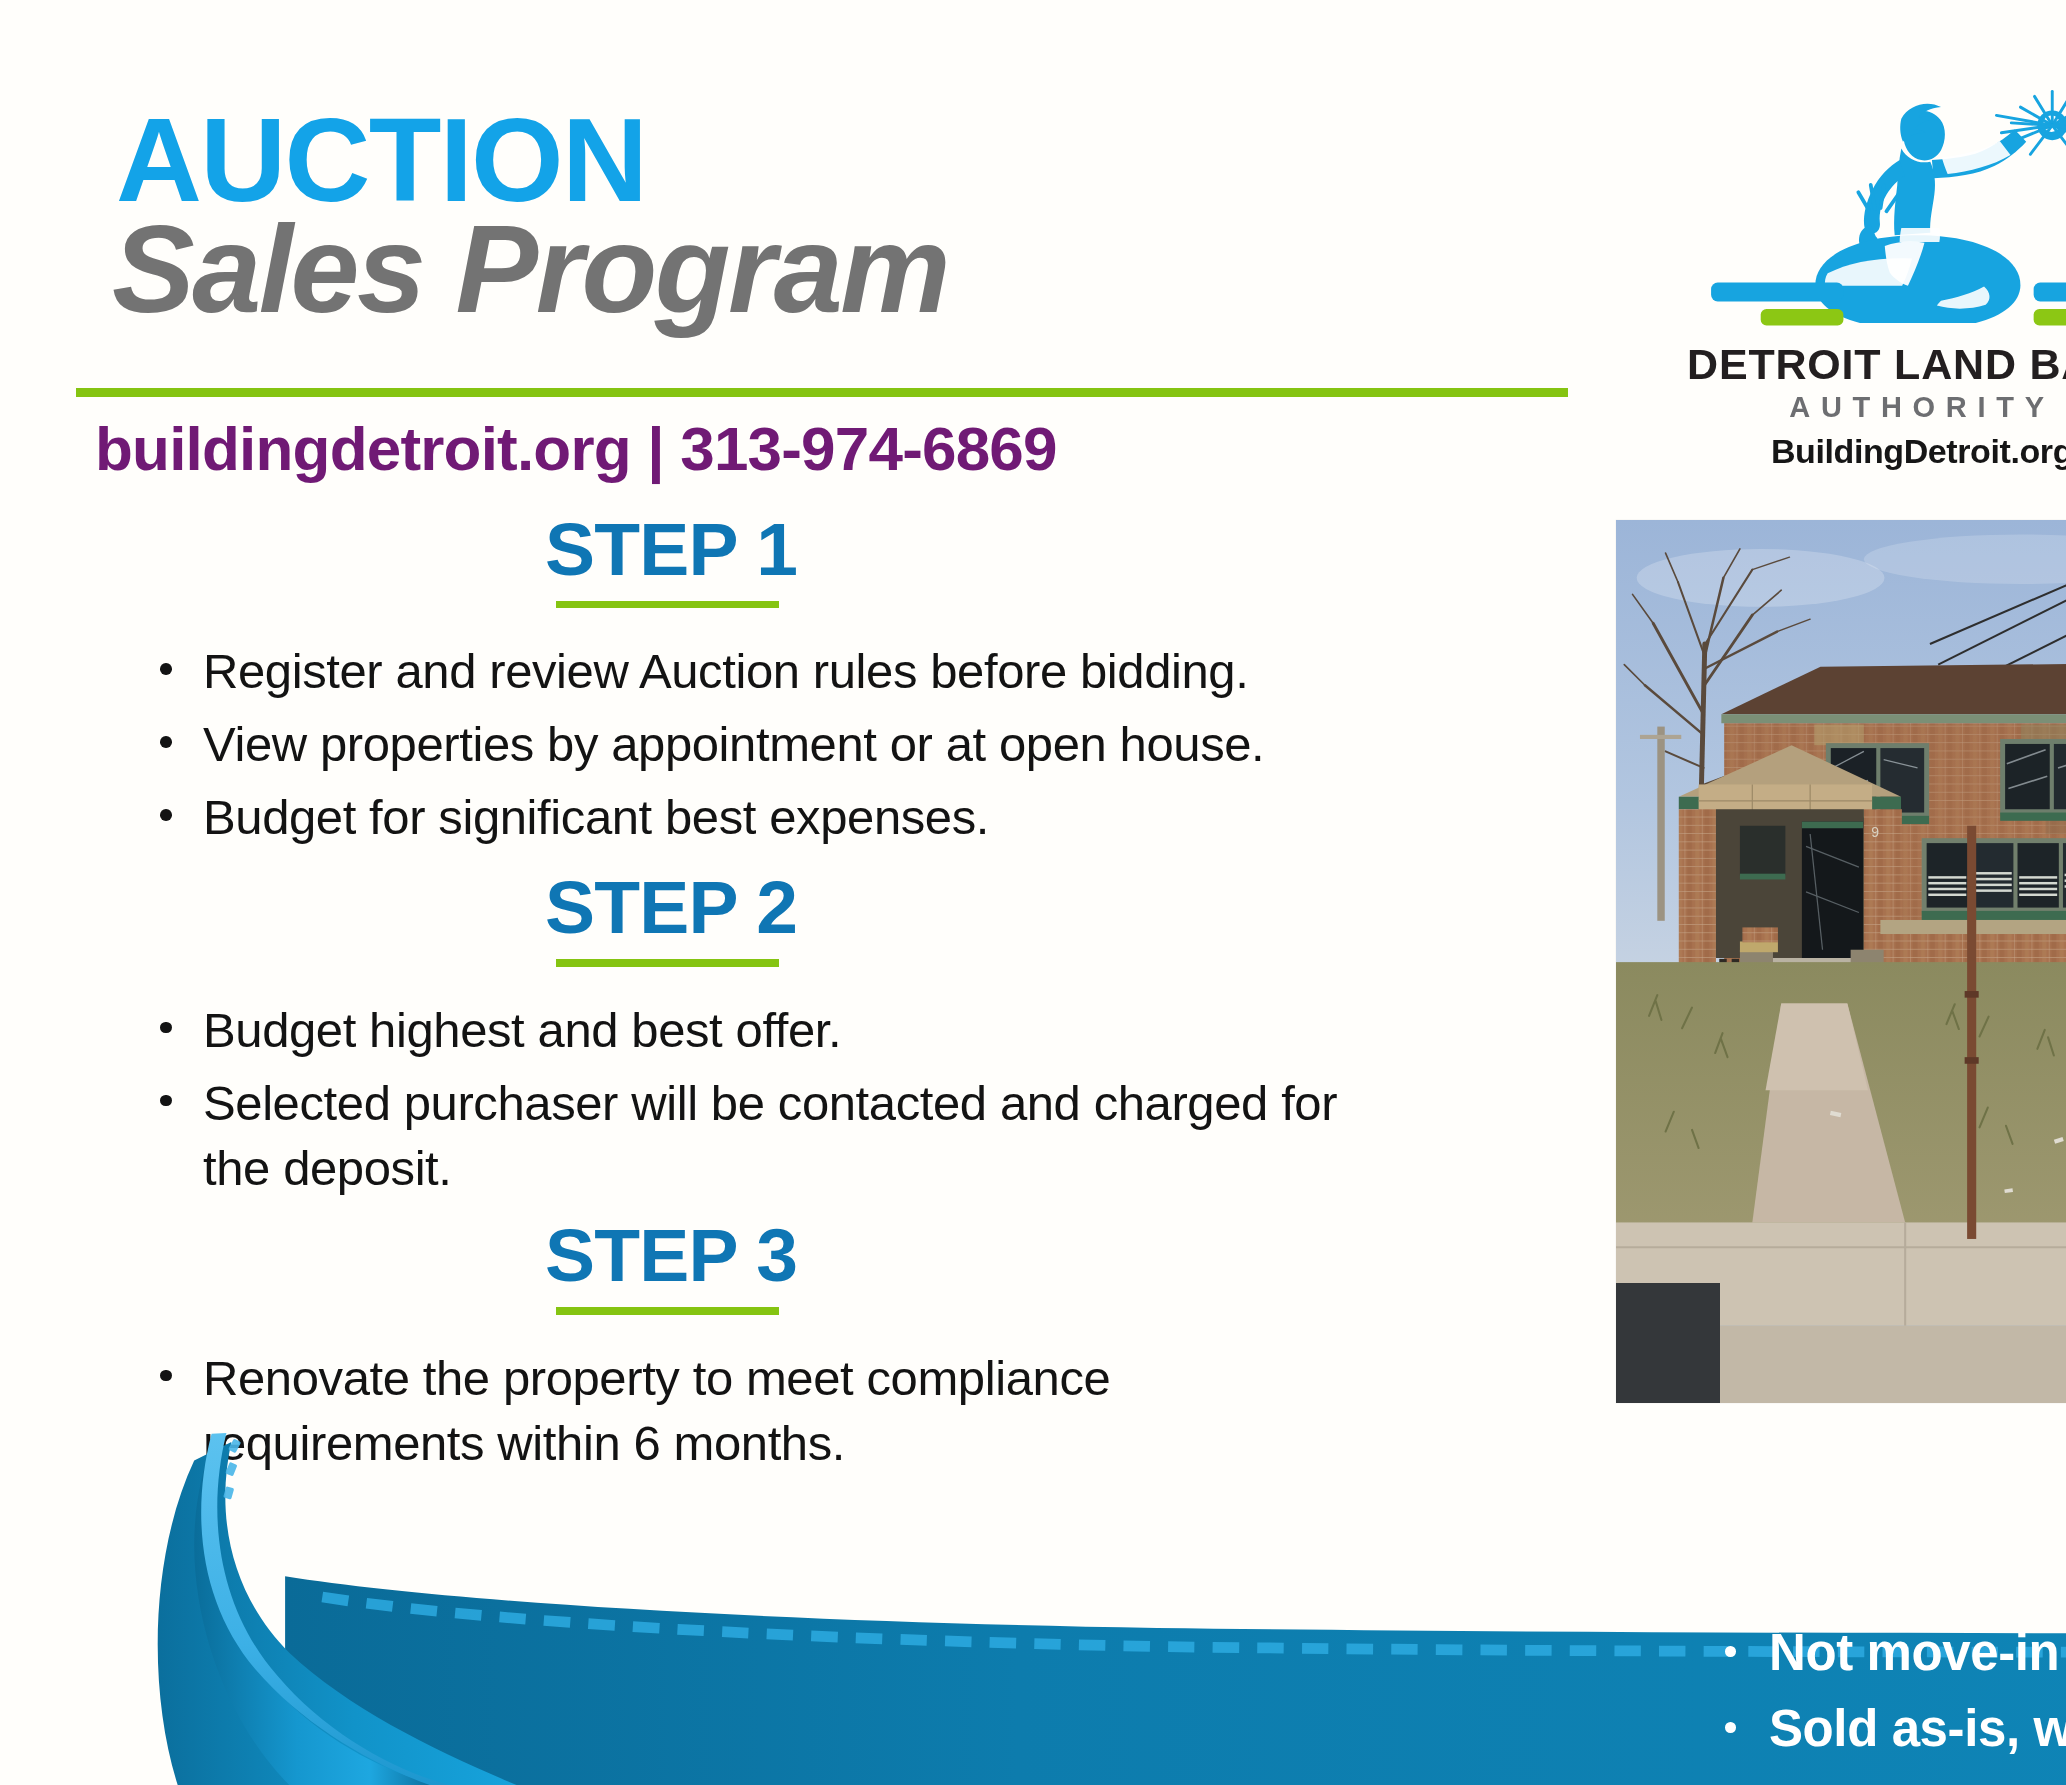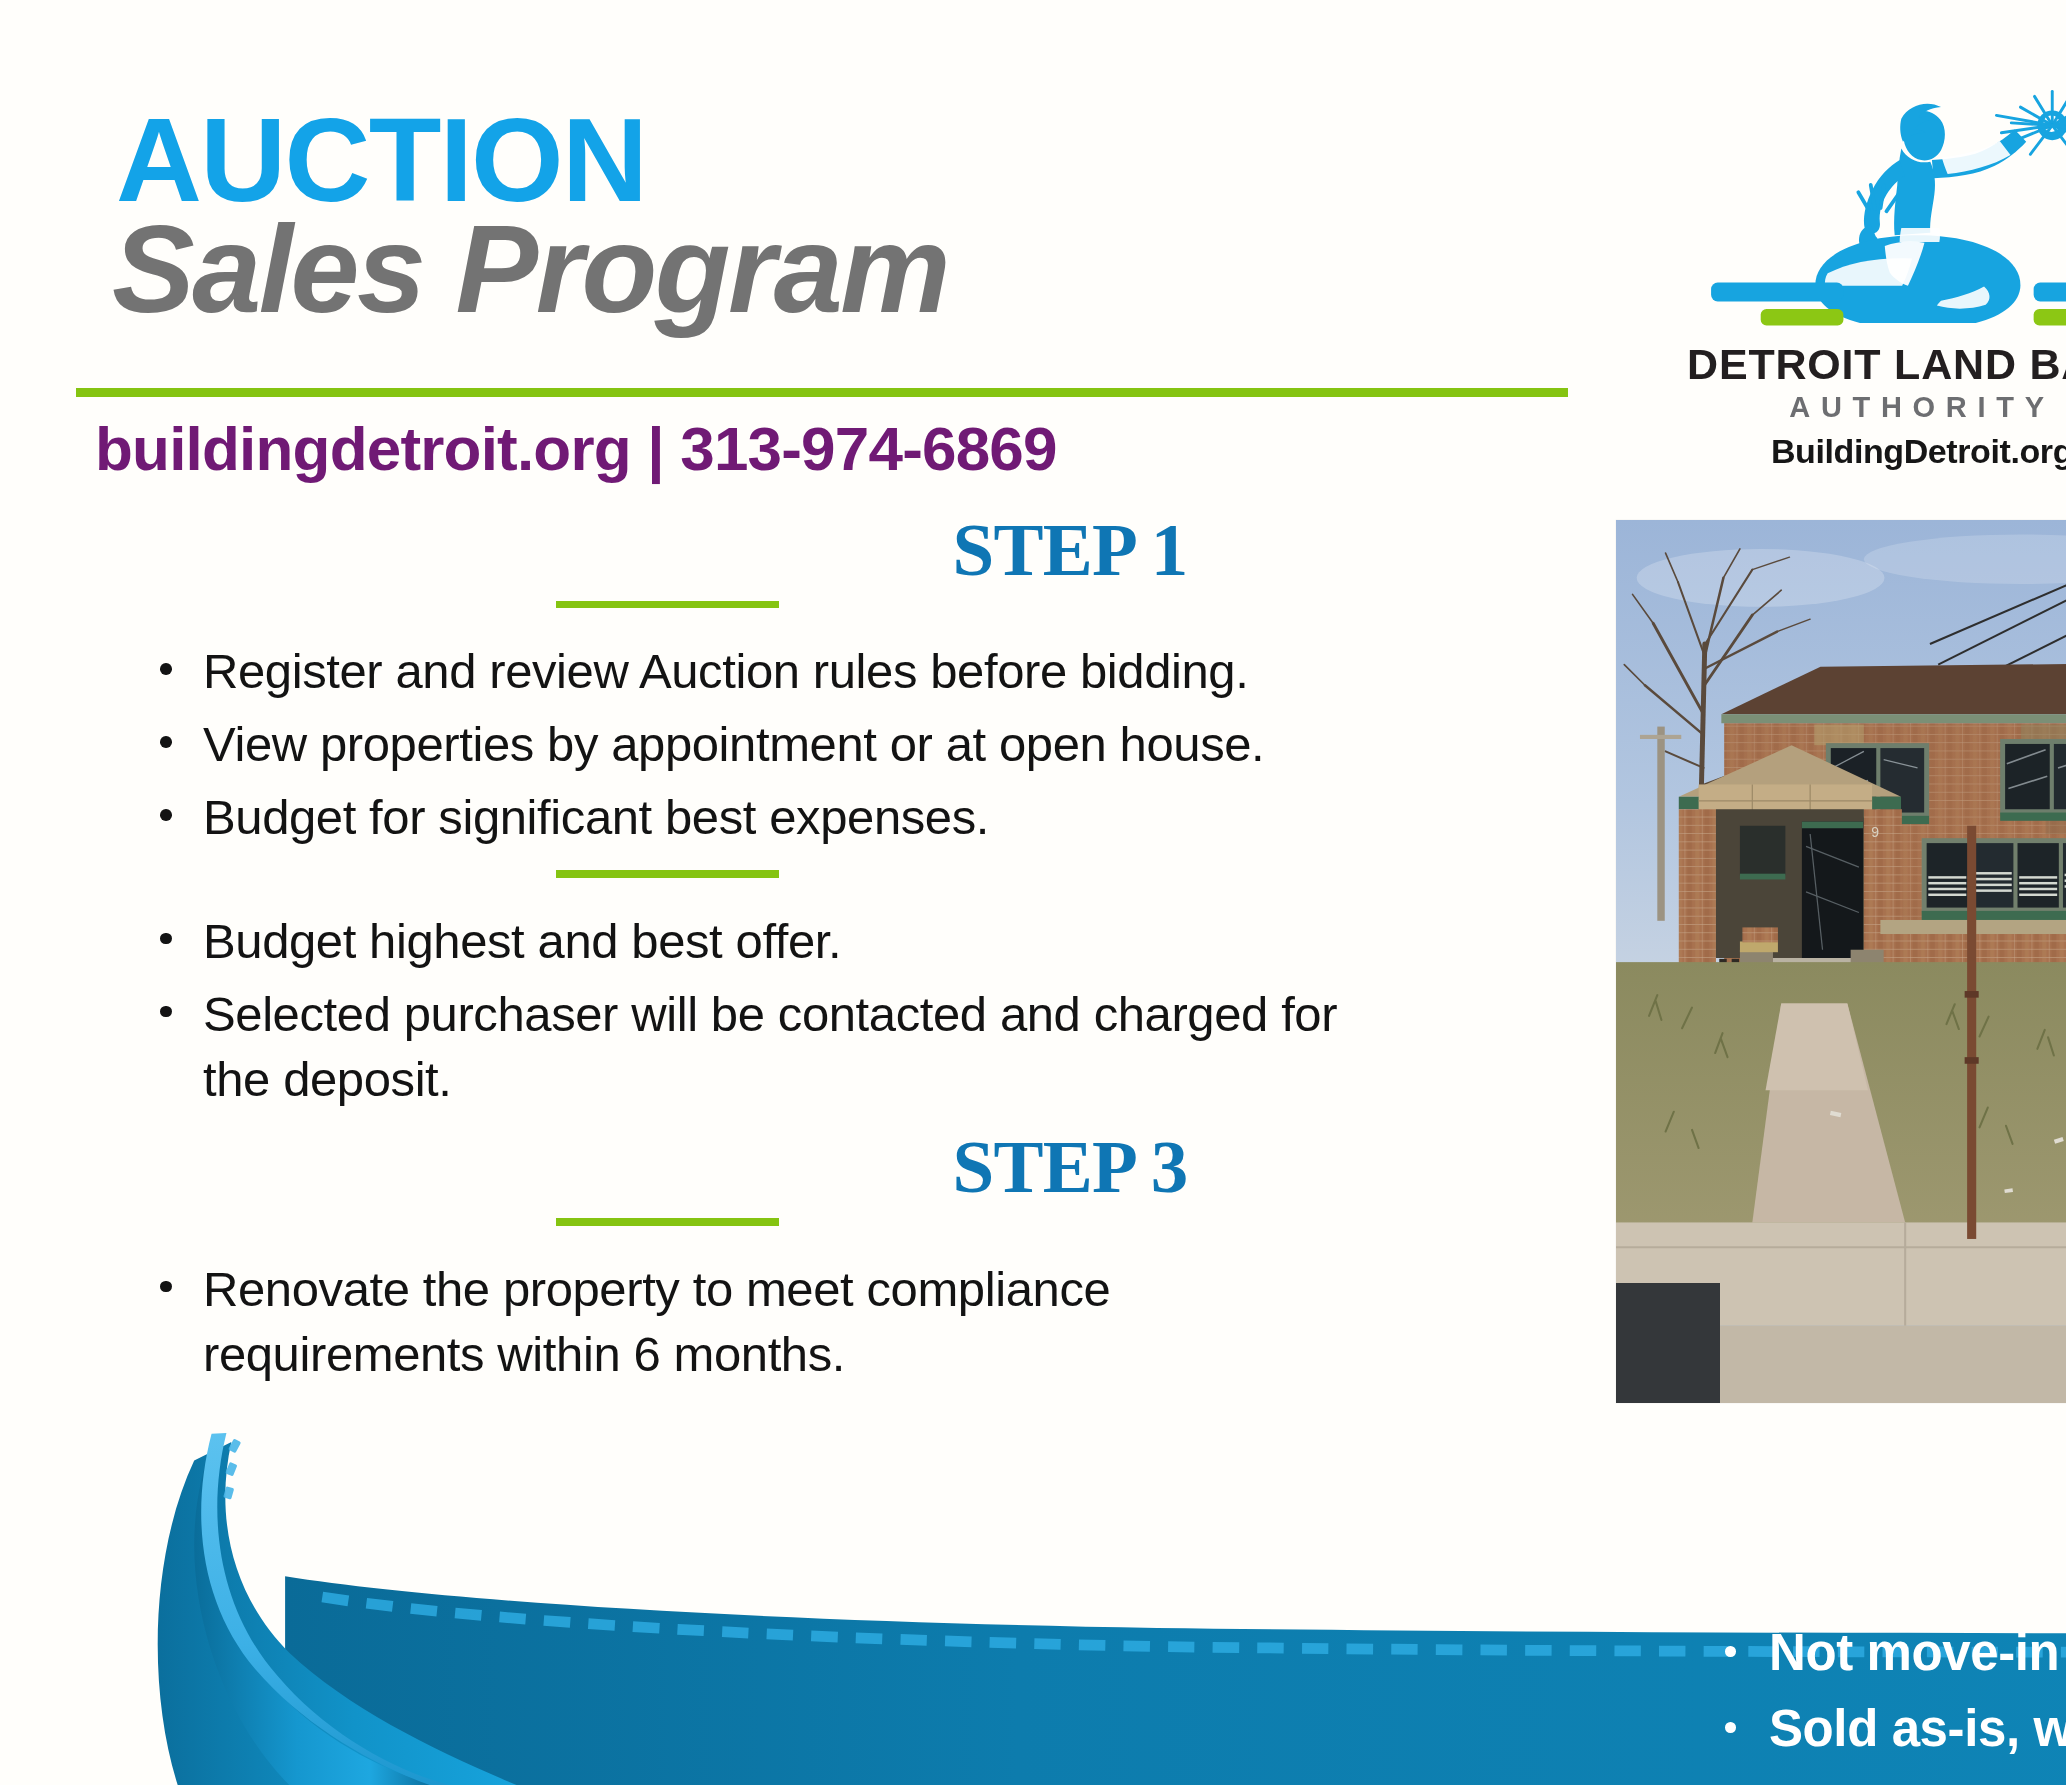--- a/index.html
+++ b/index.html
@@ -47,23 +47,22 @@
   #logo-url{
     position:absolute;left:0;top:355px;width:488px;text-align:center;
     font-size:34px;font-weight:bold;letter-spacing:-0.4px;color:#161616;
     line-height:1.0;
   }
 
   
   #steps{position:absolute;left:0;top:512px;width:1595px;}
   .step-block{position:relative;}
   .step-head{
-    position:relative;text-align:center;
+    position:relative;text-align:left;
     padding-left:545px;
-    font-family:Liberation Serif, serif;
   }
   .step-title{
     display:inline-block;
     font-size:75px;font-weight:bold;letter-spacing:-0.8px;
     color:#0F76B4;line-height:1.0;
   }
   .step-underline{
     width:223px;height:7.4px;background:#85C411;
     margin-left:556px;margin-top:14px;
   }
@@ -208,20 +207,23 @@
     </div>
     <div class="step-underline"></div>
     <ul class="bullets">
       <li>Register and review Auction rules before bidding.</li>
       <li>View properties by appointment or at open house.</li>
       <li>Budget for significant best expenses.</li>
     </ul>
   </div>
 
   <div class="step-block" style="margin-top:19px;">
+    <div class="step-head">
+      <span class="step-title">STEP 2</span>
+    </div>
     <div class="step-underline"></div>
     <ul class="bullets" style="width:1264px;">
       <li>Budget highest and best offer.</li>
       <li>Selected purchaser will be contacted and charged for the deposit.</li>
     </ul>
   </div>
 
   <div class="step-block" style="margin-top:16.5px;">
     <div class="step-head">
       <span class="step-title">STEP 3</span>

